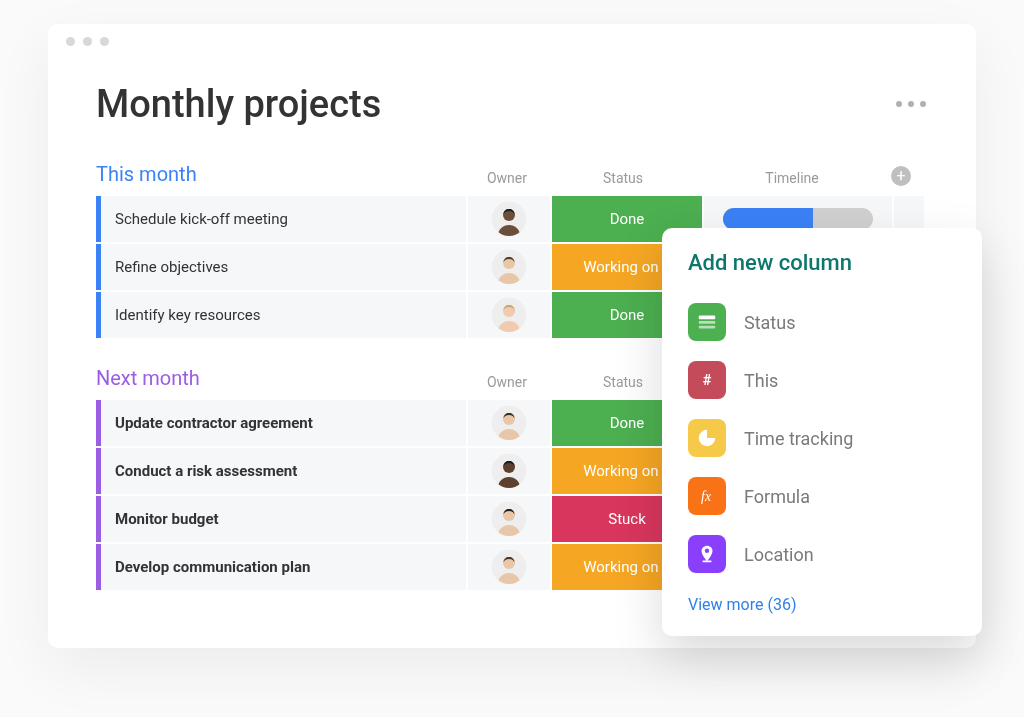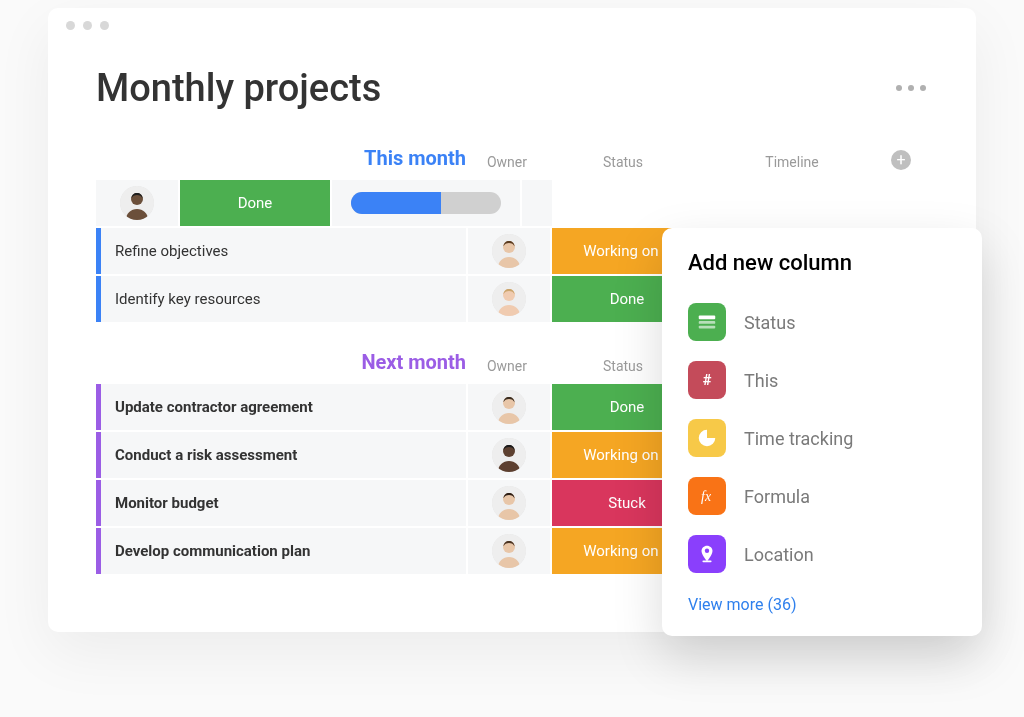--- a/index.html
+++ b/index.html
@@ -7,21 +7,21 @@
     font-family: -apple-system, BlinkMacSystemFont, "Segoe UI", Roboto, Helvetica, Arial, sans-serif;
     background: #fafafa;
     width: 1024px;
     height: 717px;
     overflow: hidden;
     position: relative;
   }
   .window {
     position: absolute;
     left: 48px;
-    top: 8px;
+    top: 24px;
     width: 928px;
     background: #fff;
     border-radius: 10px;
     box-shadow: 0 20px 60px rgba(0,0,0,0.06);
     padding-bottom: 30px;
   }
   .titlebar {
     height: 34px;
     display: flex;
     align-items: center;
@@ -56,23 +56,22 @@
 
   .group { margin-bottom: 28px; }
   .group-header {
     display: flex;
     align-items: flex-end;
     margin-bottom: 6px;
   }
   .group-title {
     flex: 0 0 370px;
     font-size: 20px;
-    font-weight: 700;
+    font-weight: 400;
     padding-bottom: 4px;
-    text-align: right;
   }
   .group-title.blue { color: #3b82f6; }
   .group-title.purple { color: #9b5de5; }
   .col-head {
     text-align: center;
     color: #9a9a9a;
     font-size: 14px;
     padding-bottom: 4px;
   }
   .col-owner   { flex: 0 0 82px; }
@@ -158,21 +157,21 @@
     top: 228px;
     width: 320px;
     background:#fff;
     border-radius: 10px;
     box-shadow: 0 20px 50px rgba(0,0,0,0.15);
     padding: 22px 26px 22px 26px;
   }
   .popover-title {
     font-size: 22px;
     font-weight: 500;
-    color:#000000;
+    color:#0f766e;
     margin-bottom: 18px;
   }
   .col-option {
     display:flex; align-items:center;
     gap: 18px;
     padding: 10px 0;
   }
   .col-icon {
     width: 38px; height: 38px; border-radius: 8px;
     display:flex; align-items:center; justify-content:center;
@@ -223,20 +222,21 @@
             <div class="group-title blue">This month</div>
             <div class="col-head col-owner">Owner</div>
             <div class="col-head col-status">Status</div>
             <div class="col-head col-timeline">Timeline</div>
             <div class="col-head col-add">
               <div class="plus-circle">+</div>
             </div>
           </div>
           <div class="rows">
             <div class="row blue">
+              <div class="cell-name">Schedule kick-off meeting</div>
               <div class="cell-owner">
                 <div class="avatar">
                   <svg viewBox="0 0 34 34">
                     <circle cx="17" cy="17" r="17" fill="#eee"></circle>
                     <circle cx="17" cy="13" r="6" fill="#6b4f3a"></circle>
                     <path d="M17 7c-3 0-5.5 2-5.5 5.5 0 0 1-3.5 5.5-3.5s5.5 3.5 5.5 3.5C22.5 9 20 7 17 7z" fill="#1e1e1e"></path>
                     <path d="M6 34c0-7 5-11 11-11s11 4 11 11z" fill="#6b4f3a"></path>
                   </svg>
                 </div>
               </div>

